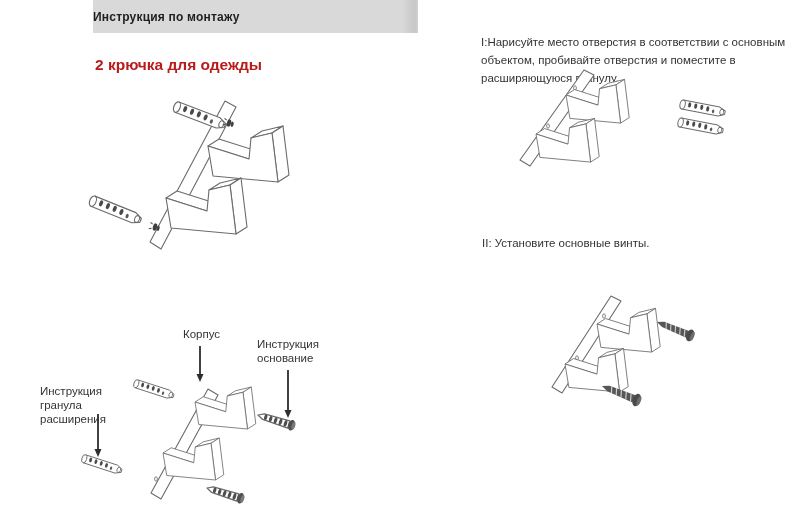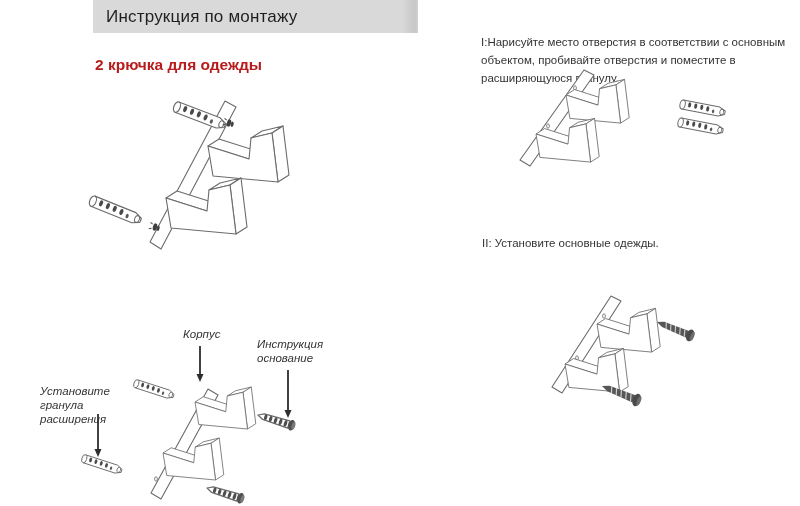--- a/index.html
+++ b/index.html
@@ -10,36 +10,36 @@
     font-family:"Liberation Sans","DejaVu Sans",sans-serif;
     overflow:hidden;
     color:#2b2b2b;
   }
   .header-bar{
     position:absolute;left:93px;top:0;width:325px;height:33px;
     background:linear-gradient(to right,#d9d9d9 0,#d9d9d9 95%,#c7c7c7 99%,#d2d2d2 100%);
     display:flex;align-items:center;
   }
   .header-title{
-    padding-left:13px;
-    font-size:17px;font-weight:400;color:#1f1f1f;letter-spacing:.2px;
+    padding-left:0;
+    font-size:12px;font-weight:700;color:#1f1f1f;letter-spacing:.2px;
   }
   .subtitle{
     position:absolute;left:95px;top:56px;
     font-size:15.5px;font-weight:600;color:#b91c1c;
   }
   .step-text{
     position:absolute;
     font-size:11.5px;line-height:18px;color:#333333;
   }
   .step-text.one{left:481px;top:33px;width:334px;}
   .step-text.two{left:482px;top:234px;width:300px;}
   .part-label{
     position:absolute;
-    font-size:11.5px;line-height:14px;color:#333333;font-style:italic;
+    font-size:11.5px;line-height:14px;color:#333333;
   }
   .part-label.body{left:183px;top:327px;}
   .part-label.fixed{left:257px;top:337px;width:86px;}
   .part-label.rubber{left:40px;top:384px;width:106px;}
   .illus{position:absolute;}
   .illus svg{display:block;}
   .lf{fill:#ffffff;stroke:#6b6b6b;stroke-width:1.1;stroke-linejoin:round;}
   .hole{fill:#ffffff;stroke:#7a7a7a;stroke-width:0.9;}
   .arrow{stroke:#2d2d2d;stroke-width:1.8;}
   .ah{fill:#2d2d2d;stroke:none;}
@@ -120,21 +120,21 @@
       <path class="lf" d="M94,8 L104,13 L40,104 L30,98 Z"></path>
       <ellipse class="hole" cx="85" cy="26" rx="1.4" ry="2.2"></ellipse>
       <ellipse class="hole" cx="58" cy="64" rx="1.4" ry="2.2"></ellipse>
       <use href="#g-hook" transform="translate(76,33) scale(0.78)"></use>
       <use href="#g-hook" transform="translate(46,72) scale(0.78)"></use>
       <use href="#g-anchor" transform="translate(190,42) rotate(11) scale(0.88)"></use>
       <use href="#g-anchor" transform="translate(188,60) rotate(11) scale(0.88)"></use>
     </svg>
   </div>
 
-  <div class="step-text two">II: Установите основные одежды.</div>
+  <div class="step-text two">II: Установите основные винты.</div>
 
   <div class="illus" style="left:540px;top:282px;">
     <svg width="220" height="165" viewBox="0 0 220 165">
       <path class="lf" d="M71,14 L81,19 L22,111 L12,105 Z"></path>
       <ellipse class="hole" cx="64" cy="34" rx="1.4" ry="2.2"></ellipse>
       <ellipse class="hole" cx="37" cy="76" rx="1.4" ry="2.2"></ellipse>
       <use href="#g-hook" transform="translate(57,42) scale(0.78)"></use>
       <use href="#g-hook" transform="translate(25,82) scale(0.78)"></use>
       <use href="#g-screw" transform="translate(117,40) rotate(22) scale(1.1)"></use>
       <use href="#g-screw" transform="translate(62,104) rotate(22) scale(1.15)"></use>
@@ -158,15 +158,15 @@
       <use href="#g-hook" transform="translate(153,128) scale(0.75)"></use>
       <use href="#g-anchor" transform="translate(124,58) rotate(18) scale(0.8)"></use>
       <use href="#g-anchor" transform="translate(72,133) rotate(18) scale(0.8)"></use>
       <use href="#g-screw2" transform="translate(248,90) rotate(17) scale(1.15)"></use>
       <use href="#g-screw2" transform="translate(197,163) rotate(17) scale(1.15)"></use>
     </svg>
   </div>
 
   <div class="part-label body">Корпус</div>
   <div class="part-label fixed">Инструкция основание</div>
-  <div class="part-label rubber">Установите гранула расширения</div>
+  <div class="part-label rubber">Инструкция гранула расширения</div>
 
 </div>
 
 </body></html>

